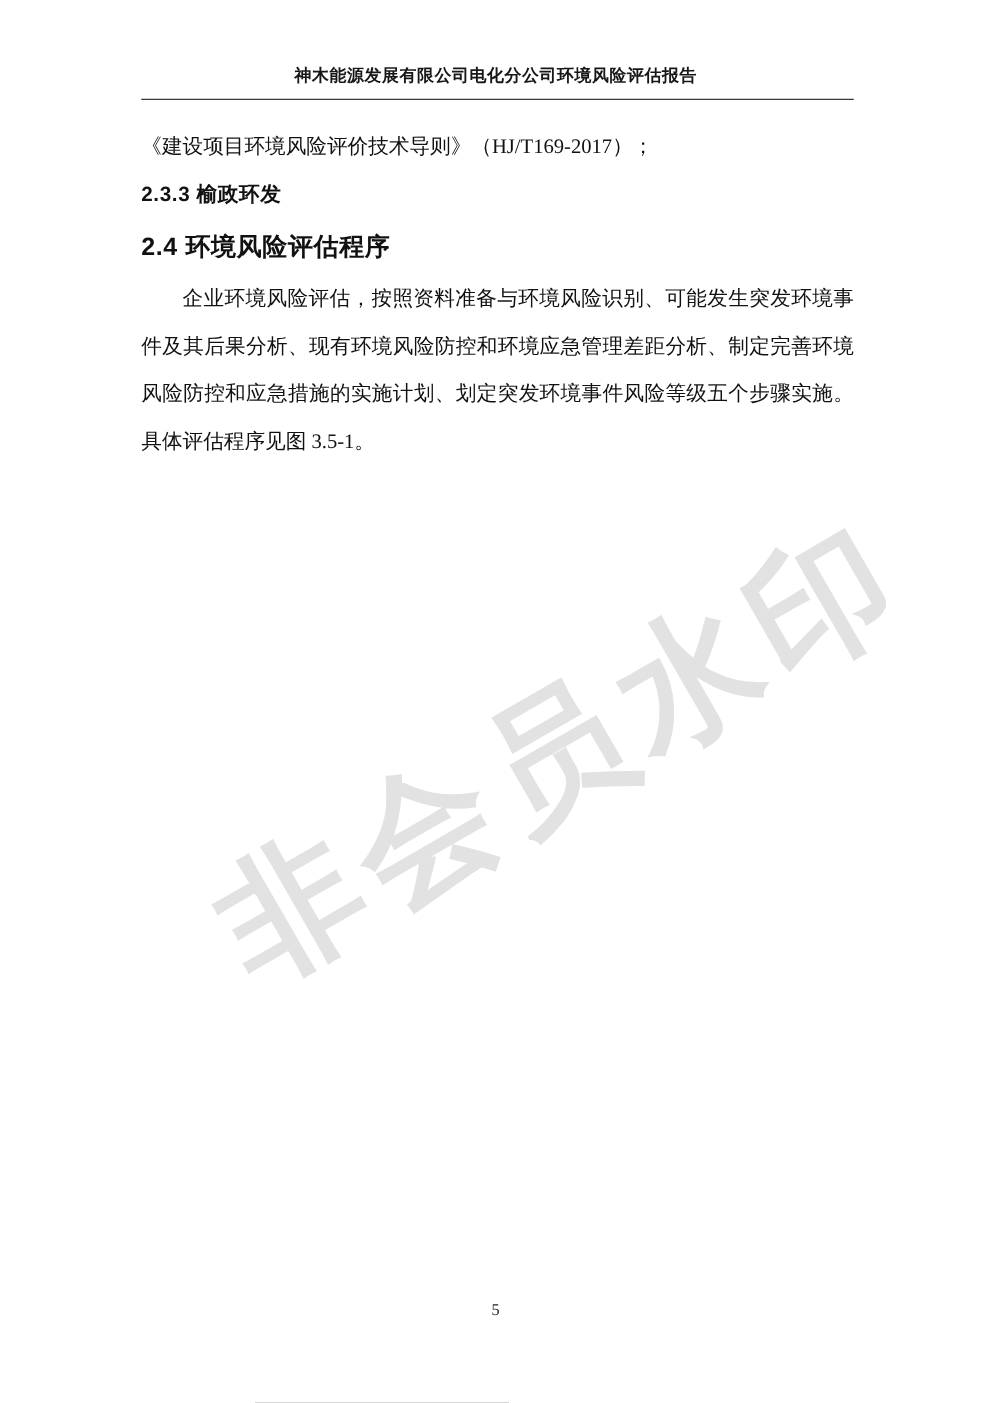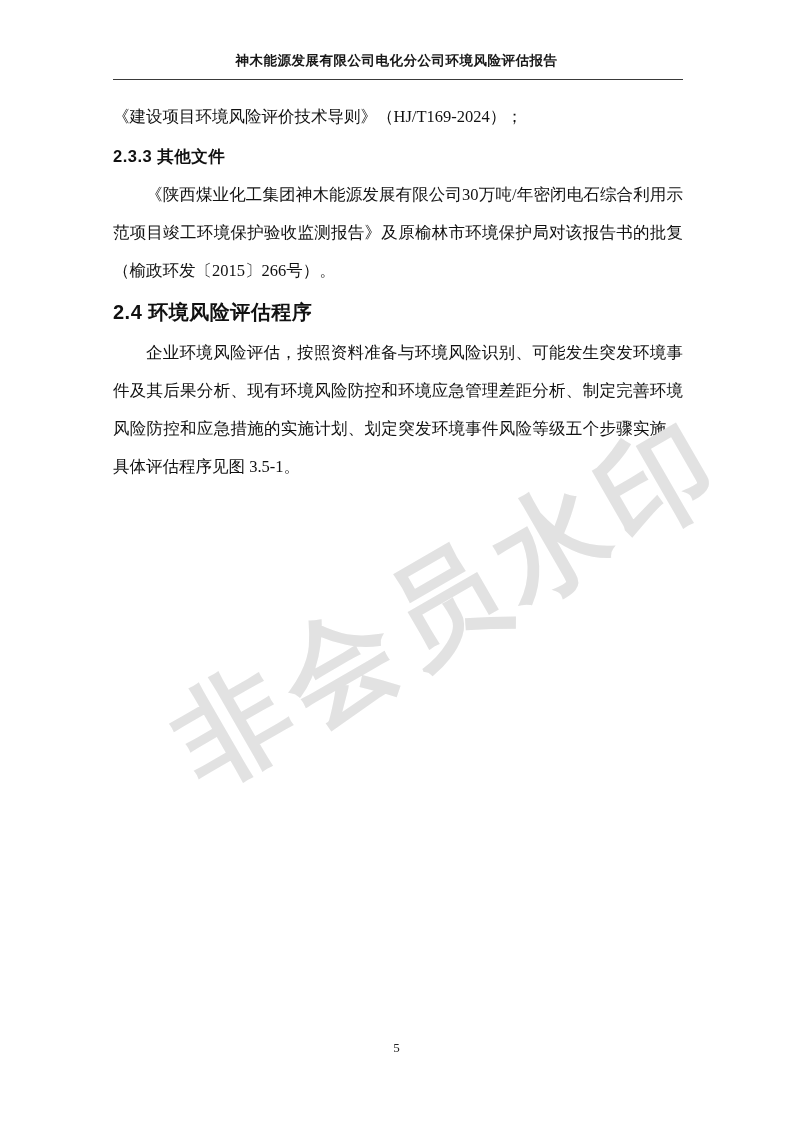--- a/index.html
+++ b/index.html
@@ -116,26 +116,25 @@
 
 <div class="page">
 
   <div class="content">
 
     <div class="doc-header">神木能源发展有限公司电化分公司环境风险评估报告</div>
     <div class="header-rule"></div>
 
     <div class="body-block">
 
-      <p class="para">《建设项目环境风险评价技术导则》（HJ/T169-2024）；</p>
+      <p class="para">《建设项目环境风险评价技术导则》（HJ/T169-2017）；</p>
 
 
-      <h3 class="heading">2.3.3  其他文件</h3>
+      <h3 class="heading">2.3.3  榆政环发</h3>
 
-      <p class="para indent">《陕西煤业化工集团神木能源发展有限公司30万吨/年密闭电石综合利用示范项目竣工环境保护验收监测报告》及原榆林市环境保护局对该报告书的批复（榆政环发〔2015〕266号）。</p>
 
       <h2 class="heading-major">2.4  环境风险评估程序</h2>
 
       <p class="para indent">企业环境风险评估，按照资料准备与环境风险识别、可能发生突发环境事件及其后果分析、现有环境风险防控和环境应急管理差距分析、制定完善环境风险防控和应急措施的实施计划、划定突发环境事件风险等级五个步骤实施。具体评估程序见图 3.5-1。</p>
 
     </div>
 
     <div class="watermark">非会员水印</div>
 
     <div class="page-number">5</div>

